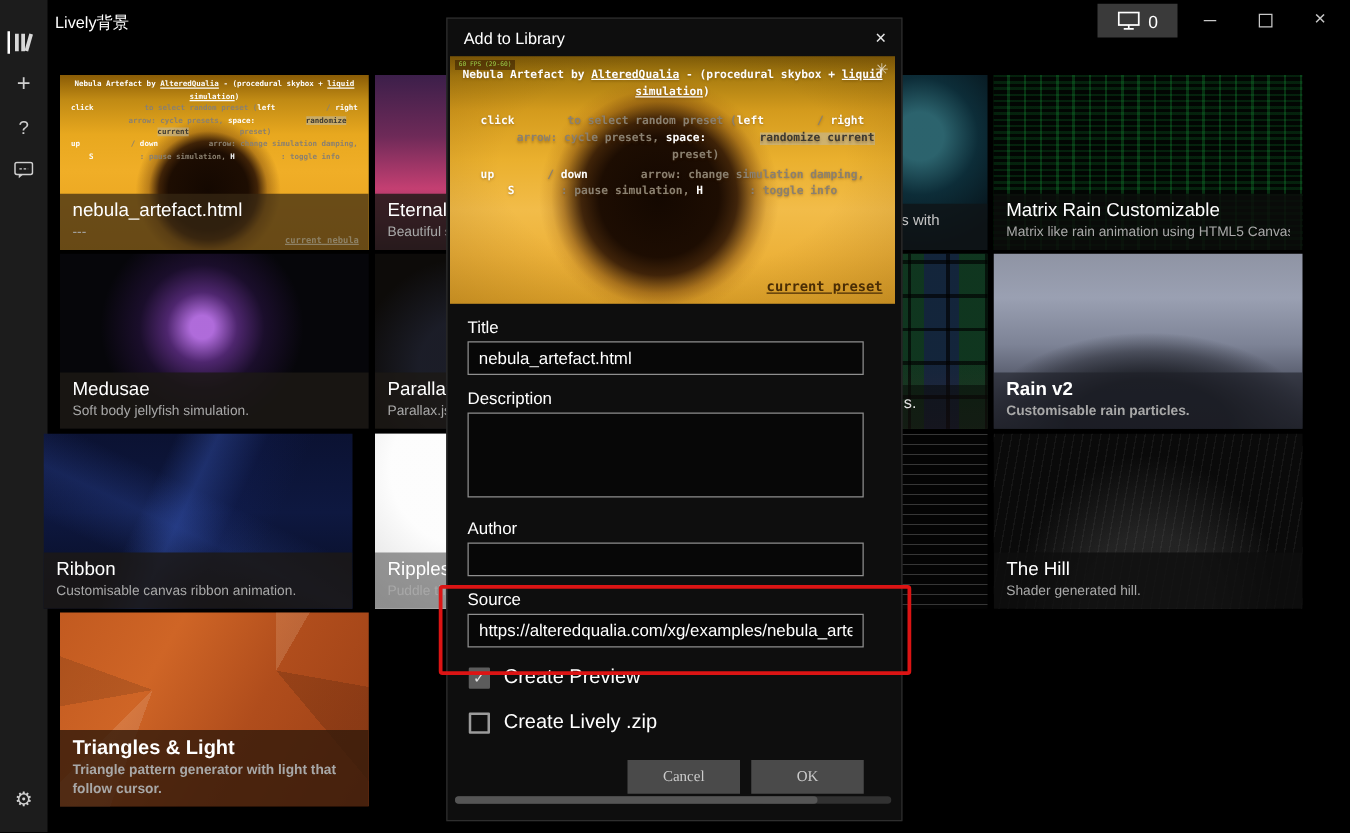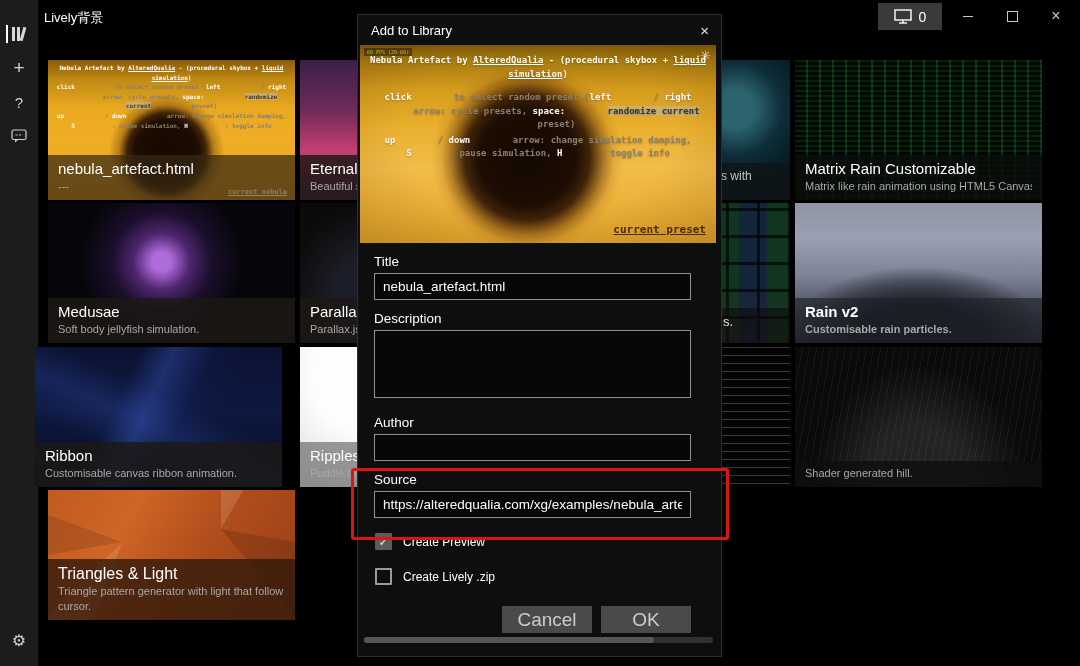--- a/index.html
+++ b/index.html
@@ -75,24 +75,24 @@
   .tile-ripples{background:
       radial-gradient(circle at 30% 20%, rgba(255,255,255,.9) 0 30%, rgba(220,220,220,.7) 60%, transparent 100%), #e9e9e9;}
   .tile-ripples .band{background:rgba(92,92,92,0.62);}
   .tile-warp{background:
       repeating-linear-gradient(180deg, rgba(255,255,255,.20) 0 1px, transparent 1px 8px),
       linear-gradient(90deg, rgba(255,255,255,.05), transparent 70%), #040404;}
   .tile-hill{background:
       radial-gradient(ellipse at 50% 100%, rgba(170,170,170,.16) 0 30%, transparent 62%),
       repeating-linear-gradient(100deg, rgba(255,255,255,.05) 0 1px, transparent 1px 7px), #0a0a0a;}
   .tile-hill .band{background:rgba(14,14,14,0.8);}
-  .tile-tri{height:130px;background:
+  .tile-tri{height:155px;background:
       conic-gradient(from 200deg at 30% 40%, rgba(255,255,255,.12) 0 25deg, transparent 25deg 60deg, rgba(0,0,0,.12) 60deg 90deg, transparent 90deg 360deg),
       conic-gradient(from 0deg at 70% 30%, rgba(255,230,200,.16) 0 30deg, transparent 30deg 100deg, rgba(0,0,0,.14) 100deg 140deg, transparent 140deg 360deg),
-      linear-gradient(120deg,#c25a20 0%,#cf6526 30%,#b04d1c 60%,#9a3f16 100%);}
+      linear-gradient(120deg,#c25a20 0%,#cf6526 30%,#b04d1c 60%,#9a3f16 100%); font-weight: bold;}
   .tile-tri .band{background:rgba(52,27,11,0.82);}
   .tile-tri .tile-title{font-size:16px;}
 
   
   .dialog{position:absolute;left:357px;top:14px;width:365px;height:643px;background:#0e0e0e;
           border:1px solid #2e2e2e;box-sizing:border-box;z-index:5;}
   .dlg-head{display:flex;justify-content:space-between;align-items:center;padding:8px 12px 5px 13px;}
   .dlg-title{font-size:13px;color:#fff;}
   .dlg-close{color:#e8e8e8;font-size:15px;line-height:1;cursor:default;}
   .preview{position:relative;margin:2px 5px 0 2px;height:198px;overflow:hidden;background:
@@ -118,24 +118,24 @@
   .txt-input,.txt-area{display:block;width:100%;box-sizing:border-box;background:#070707;
       border:1px solid #8f8f8f;color:#fff;font-family:"Liberation Sans",sans-serif;
       font-size:13.5px;padding:4px 8px;outline:none;}
   .txt-input{height:27px;}
   .txt-area{height:68px;resize:none;}
   .opt-row{display:flex;align-items:center;gap:11px;margin:15px 0 0 1px;}
   .opt-row.second{margin-top:18px;}
   .cbox{width:17px;height:17px;box-sizing:border-box;border:2px solid #9b9b9b;background:transparent;
         display:flex;align-items:center;justify-content:center;font-size:12px;color:transparent;border-radius:1px;}
   .cbox.checked{background:#5c5c5c;border-color:#5c5c5c;color:#e2e2e2;}
-  .opt-label{font-size:12px;color:#fff;}
+  .opt-label{font-size:16px;color:#fff;}
   .btn-row{display:flex;justify-content:flex-end;gap:9px;margin:21px 0 0;padding-right:0;}
   .dlg-btn{min-width:90px;height:27px;background:#4a4a4a;border:none;color:#cccccc;
-           font-family:Liberation Sans, sans-serif;font-size:19px;}
+           font-family:Liberation Serif, serif;font-size:12px;}
   .dlg-scroll{position:absolute;left:6px;right:8px;bottom:13px;height:6px;background:#313131;border-radius:3px;}
   .dlg-scroll .thumb{position:absolute;left:0;top:0;bottom:0;width:83%;background:#555;border-radius:3px;}
 
   
   .annotation{position:absolute;left:351px;top:468px;width:372px;height:66px;border:3px solid #dc1414;
               border-radius:3px;z-index:9;pointer-events:none;}
 </style>
 </head>
 <body>
 
@@ -259,20 +259,21 @@
     <div class="band">
       <div class="tile-title">Ripples</div>
       <div class="tile-sub">Puddle tha</div>
     </div>
   </div>
 
   <div class="tile tile-warp" style="left:543px;top:347px;"></div>
 
   <div class="tile tile-hill" style="left:795px;top:347px;">
     <div class="band">
+      <div class="tile-title">The Hill</div>
       <div class="tile-sub">Shader generated hill.</div>
     </div>
   </div>
 
   <div class="tile tile-tri" style="left:48px;top:490px;">
     <div class="band">
       <div class="tile-title">Triangles &amp; Light</div>
       <div class="tile-sub wrap">Triangle pattern generator with light that follow cursor.</div>
     </div>
   </div>

